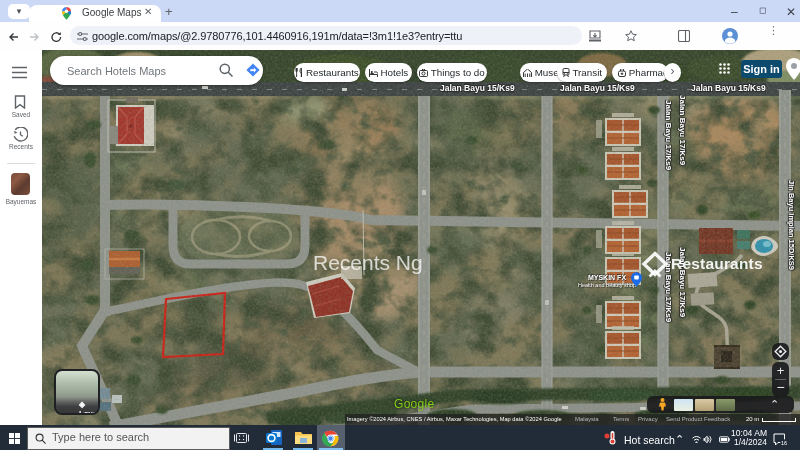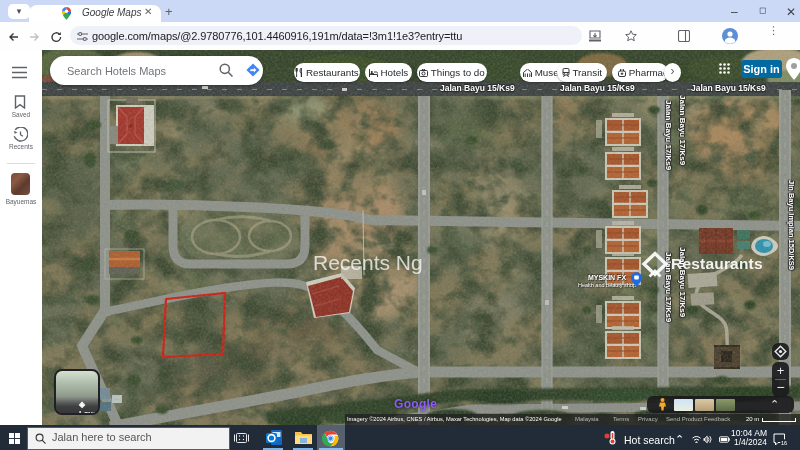--- a/index.html
+++ b/index.html
@@ -2,45 +2,45 @@
 <html><head>
 <meta charset="utf-8">
 <style>
   html,body{margin:0;padding:0;}
   body{width:800px;height:450px;overflow:hidden;font-family:"Liberation Sans",sans-serif;position:relative;background:#000;}
   .abs{position:absolute;}
   
   #tabstrip{left:0;top:0;width:800px;height:22px;background:#cbd8f6;}
   #tabchev{left:8px;top:4px;width:22px;height:15px;background:#fff;border-radius:5px;color:#4a5057;font-size:9px;text-align:center;line-height:15px;}
   #tab{left:29px;top:5px;width:132px;height:17px;background:#fff;border-radius:8px 8px 0 0;}
-  #tabtitle{left:82px;top:7px;font-size:10px;color:#3c4043;font-style:italic;}
+  #tabtitle{left:82px;top:7px;font-size:10px;color:#3c4043;}
   #tabx{left:144px;top:6px;font-size:10px;color:#5f6368;}
   #tabplus{left:165px;top:4px;font-size:13px;color:#5f6368;}
   .winbtn{top:5px;color:#3c4248;font-size:12px;}
   #toolbar{left:0;top:22px;width:800px;height:28px;background:#fefefe;}
   #urlpill{left:70px;top:26px;width:512px;height:19px;background:#eef1f8;border-radius:10px;}
   #urltext{left:92px;top:30px;font-size:11px;color:#202124;letter-spacing:-0.1px;}
   
   #sidebar{left:0;top:50px;width:42px;height:375px;background:#fff;color:#5f6368;}
   .sblabel{width:42px;text-align:center;font-size:6.5px;color:#5f6368;}
   #map{left:42px;top:50px;width:758px;height:375px;overflow:hidden;background:#6e7557;}
   
   #searchpill{left:50px;top:56px;width:213px;height:29px;background:#fff;border-radius:15px;box-shadow:0 1px 3px rgba(0,0,0,.35);}
   #searchtext{left:67px;top:65px;font-size:11px;color:#70757a;}
   .chip{top:63px;height:19px;background:#fff;border-radius:10px;box-shadow:0 1px 2px rgba(0,0,0,.3);font-size:9.8px;line-height:19px;color:#252a2e;text-align:center;white-space:nowrap;overflow:hidden;}
-  #signin{left:741px;top:60px;width:41px;height:18px;background:#0369a1;border-radius:3px;color:#fff;font-size:11px;font-weight:bold;text-align:center;line-height:18px;}
+  #signin{left:741px;top:60px;width:41px;height:18px;background:#0c4a6e;border-radius:3px;color:#fff;font-size:11px;font-weight:bold;text-align:center;line-height:18px;}
   .vlabel{color:#fff;font-size:8px;font-weight:bold;white-space:nowrap;text-shadow:0.7px 0.7px 0.8px rgba(40,40,40,.9),-0.7px -0.7px 0.8px rgba(40,40,40,.9),0.7px -0.7px 0.8px rgba(40,40,40,.9),-0.7px 0.7px 0.8px rgba(40,40,40,.9);transform-origin:0 0;transform:rotate(90deg);}
   .hlabel{color:#fff;font-size:8.5px;font-weight:bold;white-space:nowrap;text-shadow:0.7px 0.7px 0.8px rgba(40,40,40,.9),-0.7px -0.7px 0.8px rgba(40,40,40,.9),0.7px -0.7px 0.8px rgba(40,40,40,.9),-0.7px 0.7px 0.8px rgba(40,40,40,.9);text-align:right;}
   #mathilda{left:313px;top:251px;font-size:21px;color:rgba(255,255,255,.75);}
   #pguru{left:640px;top:249px;width:150px;height:34px;}
   #pgtext{left:31px;top:6px;font-size:15.5px;font-weight:bold;color:rgba(255,255,255,.92);letter-spacing:0.2px;}
   
   .dctl{background:rgba(27,28,30,.92);border-radius:6px;color:#fff;}
   #attrib{left:345px;top:414px;width:455px;height:11px;background:rgba(32,32,32,.78);color:#fff;font-size:6px;line-height:11px;white-space:nowrap;}
-  #glogo{left:394px;top:397px;color:#8b5cf6;font-size:12px;font-weight:bold;text-shadow:0 0 3px rgba(0,0,0,.6);letter-spacing:0.3px;}
+  #glogo{left:394px;top:397px;color:#84cc16;font-size:12px;font-weight:normal;text-shadow:0 0 3px rgba(0,0,0,.6);letter-spacing:0.3px;}
   
   #taskbar{left:0;top:425px;width:800px;height:25px;background:#222c38;}
   #tsearch{left:27px;top:427px;width:203px;height:23px;background:#f2f2f2;border:1px solid #5a5a5a;box-sizing:border-box;}
   #tsearchtext{left:52px;top:431px;font-size:11px;color:#555;}
   .tbicon{top:429px;width:17px;height:17px;}
   #clock{left:729px;top:429px;width:38px;text-align:right;color:#fff;font-size:8.5px;line-height:9px;}
 </style>
 </head>
 <body>
 
@@ -522,21 +522,21 @@
   <rect x="0" y="0" width="6.4" height="6.4"></rect>
     <rect x="7.6" y="0" width="6.4" height="6.4"></rect>
   <rect x="0" y="7.6" width="6.4" height="6.4"></rect>
     <rect x="7.6" y="7.6" width="6.4" height="6.4"></rect>
 </svg>
 <div id="tsearch" class="abs"></div>
 <svg class="abs" style="left:35px;top:433px" width="11" height="11" viewBox="0 0 12 12">
   <circle cx="5" cy="5" r="3.8" fill="none" stroke="#333" stroke-width="1.2"></circle>
   <path d="M7.8 7.8L11.5 11.5" stroke="#333" stroke-width="1.2"></path>
 </svg>
-<div id="tsearchtext" class="abs">Jalan here to search</div>
+<div id="tsearchtext" class="abs">Type here to search</div>
 <svg class="abs" style="left:234px;top:433px" width="15" height="10" viewBox="0 0 15 10">
   <rect x="2.5" y="0.5" width="10" height="9" rx="1" fill="none" stroke="#e8eaed" stroke-width="1"></rect>
   <path d="M0.5 1.5v7M14.5 1.5v7" stroke="#e8eaed" stroke-width="1"></path>
   <circle cx="5.5" cy="3" r="0.7" fill="#e8eaed"></circle>
     <circle cx="9.5" cy="3" r="0.7" fill="#e8eaed"></circle>
   <circle cx="5.5" cy="6.5" r="0.7" fill="#e8eaed"></circle>
     <circle cx="9.5" cy="6.5" r="0.7" fill="#e8eaed"></circle>
 </svg>
 <div class="abs" style="left:317px;top:425px;width:28px;height:25px;background:#57606e;"></div>
 <svg class="abs tbicon" style="left:266px;" viewBox="0 0 17 17">

